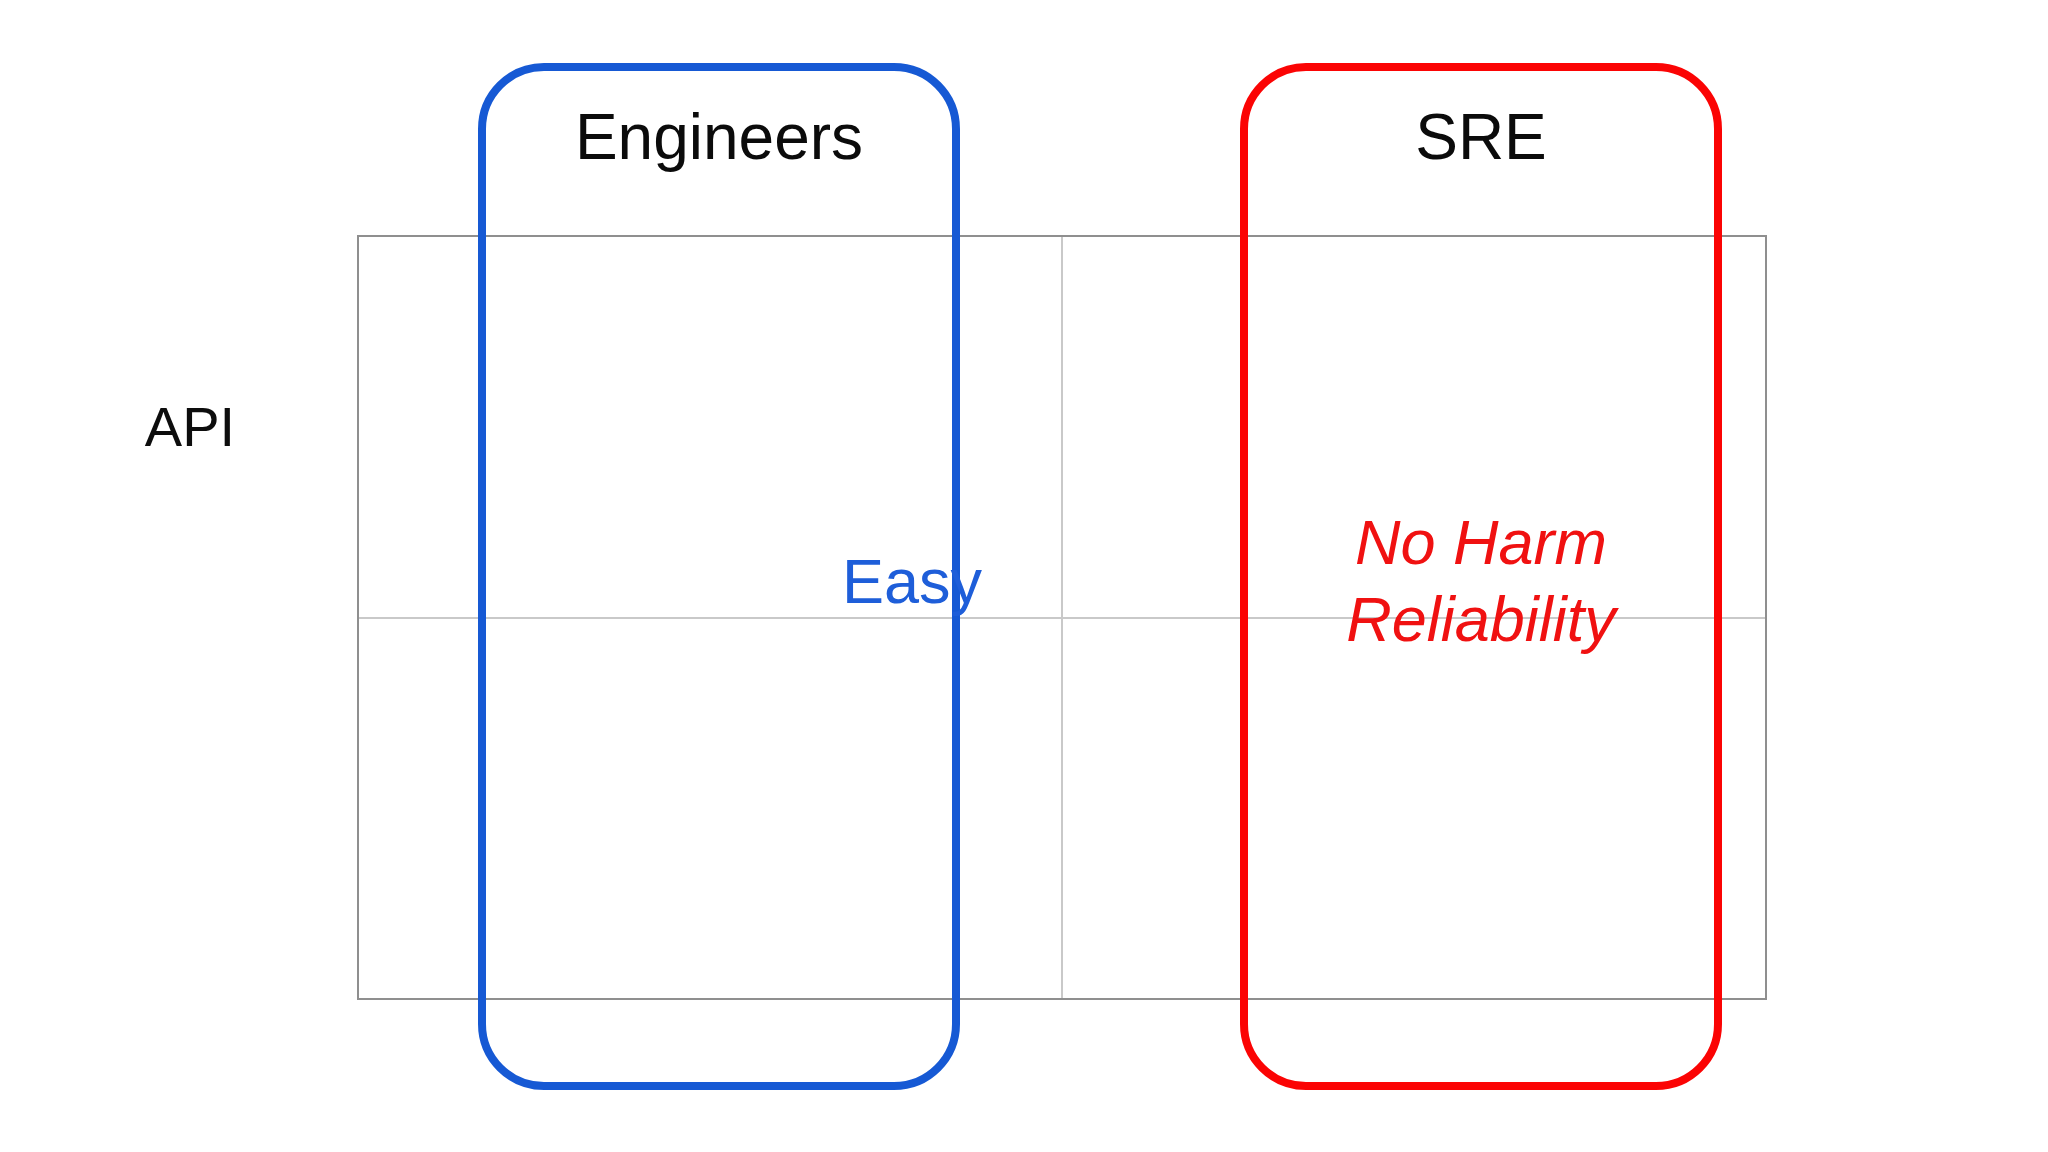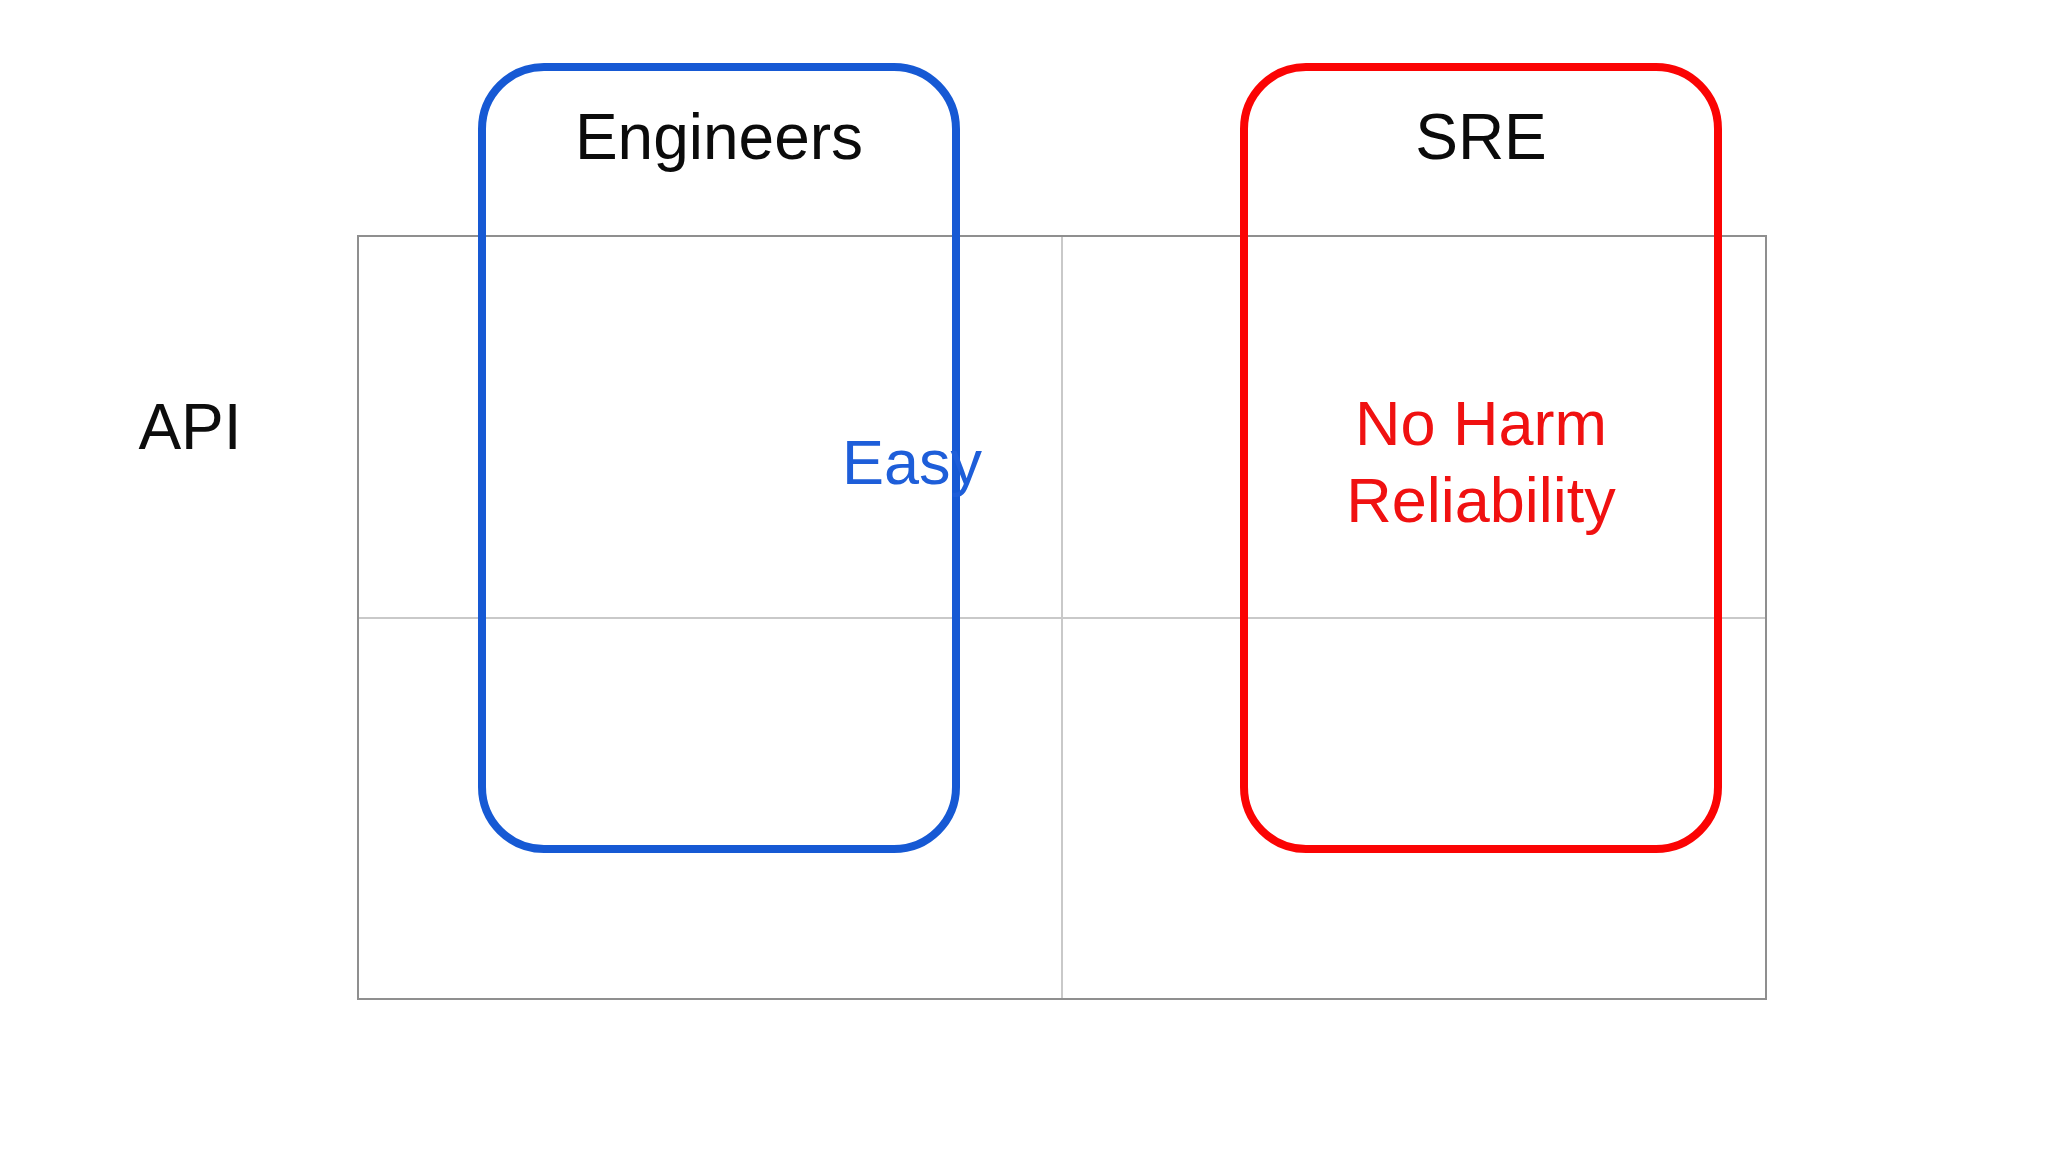--- a/index.html
+++ b/index.html
@@ -46,33 +46,33 @@
   }
 
   
   .row-label {
     position: absolute;
     left: 60px;
     width: 260px;
     display: flex;
     align-items: center;
     justify-content: center;
-    font-size: 64px;
+    font-size: 56px;
     line-height: 1;
     color: #0d0d0d;
   }
   .row-label.api   { top: 236px; height: 381px; }
   .row-label.tools { top: 617px; height: 383px; }
 
   
   .group-pill {
     position: absolute;
     top: 63px;
     width: 482px;
-    height: 790px;
+    height: 1027px;
     box-sizing: border-box;
     border: 8px solid #000;
     border-radius: 66px;
     background: transparent;
   }
   .group-pill.engineers { left: 478px;  border-color: #1659d4; }
   .group-pill.sre       { left: 1240px; border-color: #fb0404; }
 
   .group-title {
     position: absolute;
@@ -90,21 +90,21 @@
     top: 50%;
     left: -30px;
     right: -30px;
     transform: translateY(calc(-50% + 4px));
     text-align: center;
     font-size: 63px;
     line-height: 77px;
     white-space: nowrap;
   }
   .group-pill.engineers .group-lines { color: #1e5ed9; }
-  .group-pill.sre       .group-lines { color: #f01111; }
+  .group-pill.sre       .group-lines { color: #f01111; font-style: italic; }
 </style>
 </head>
 <body>
 
 <div class="canvas">
 
   <div class="matrix-grid" style="border-color: rgb(143, 143, 143);">
     <div class="grid-vline" style="background-color: rgb(201, 201, 201);"></div>
     <div class="grid-hline" style="background-color: rgb(201, 201, 201);"></div>
   </div>

